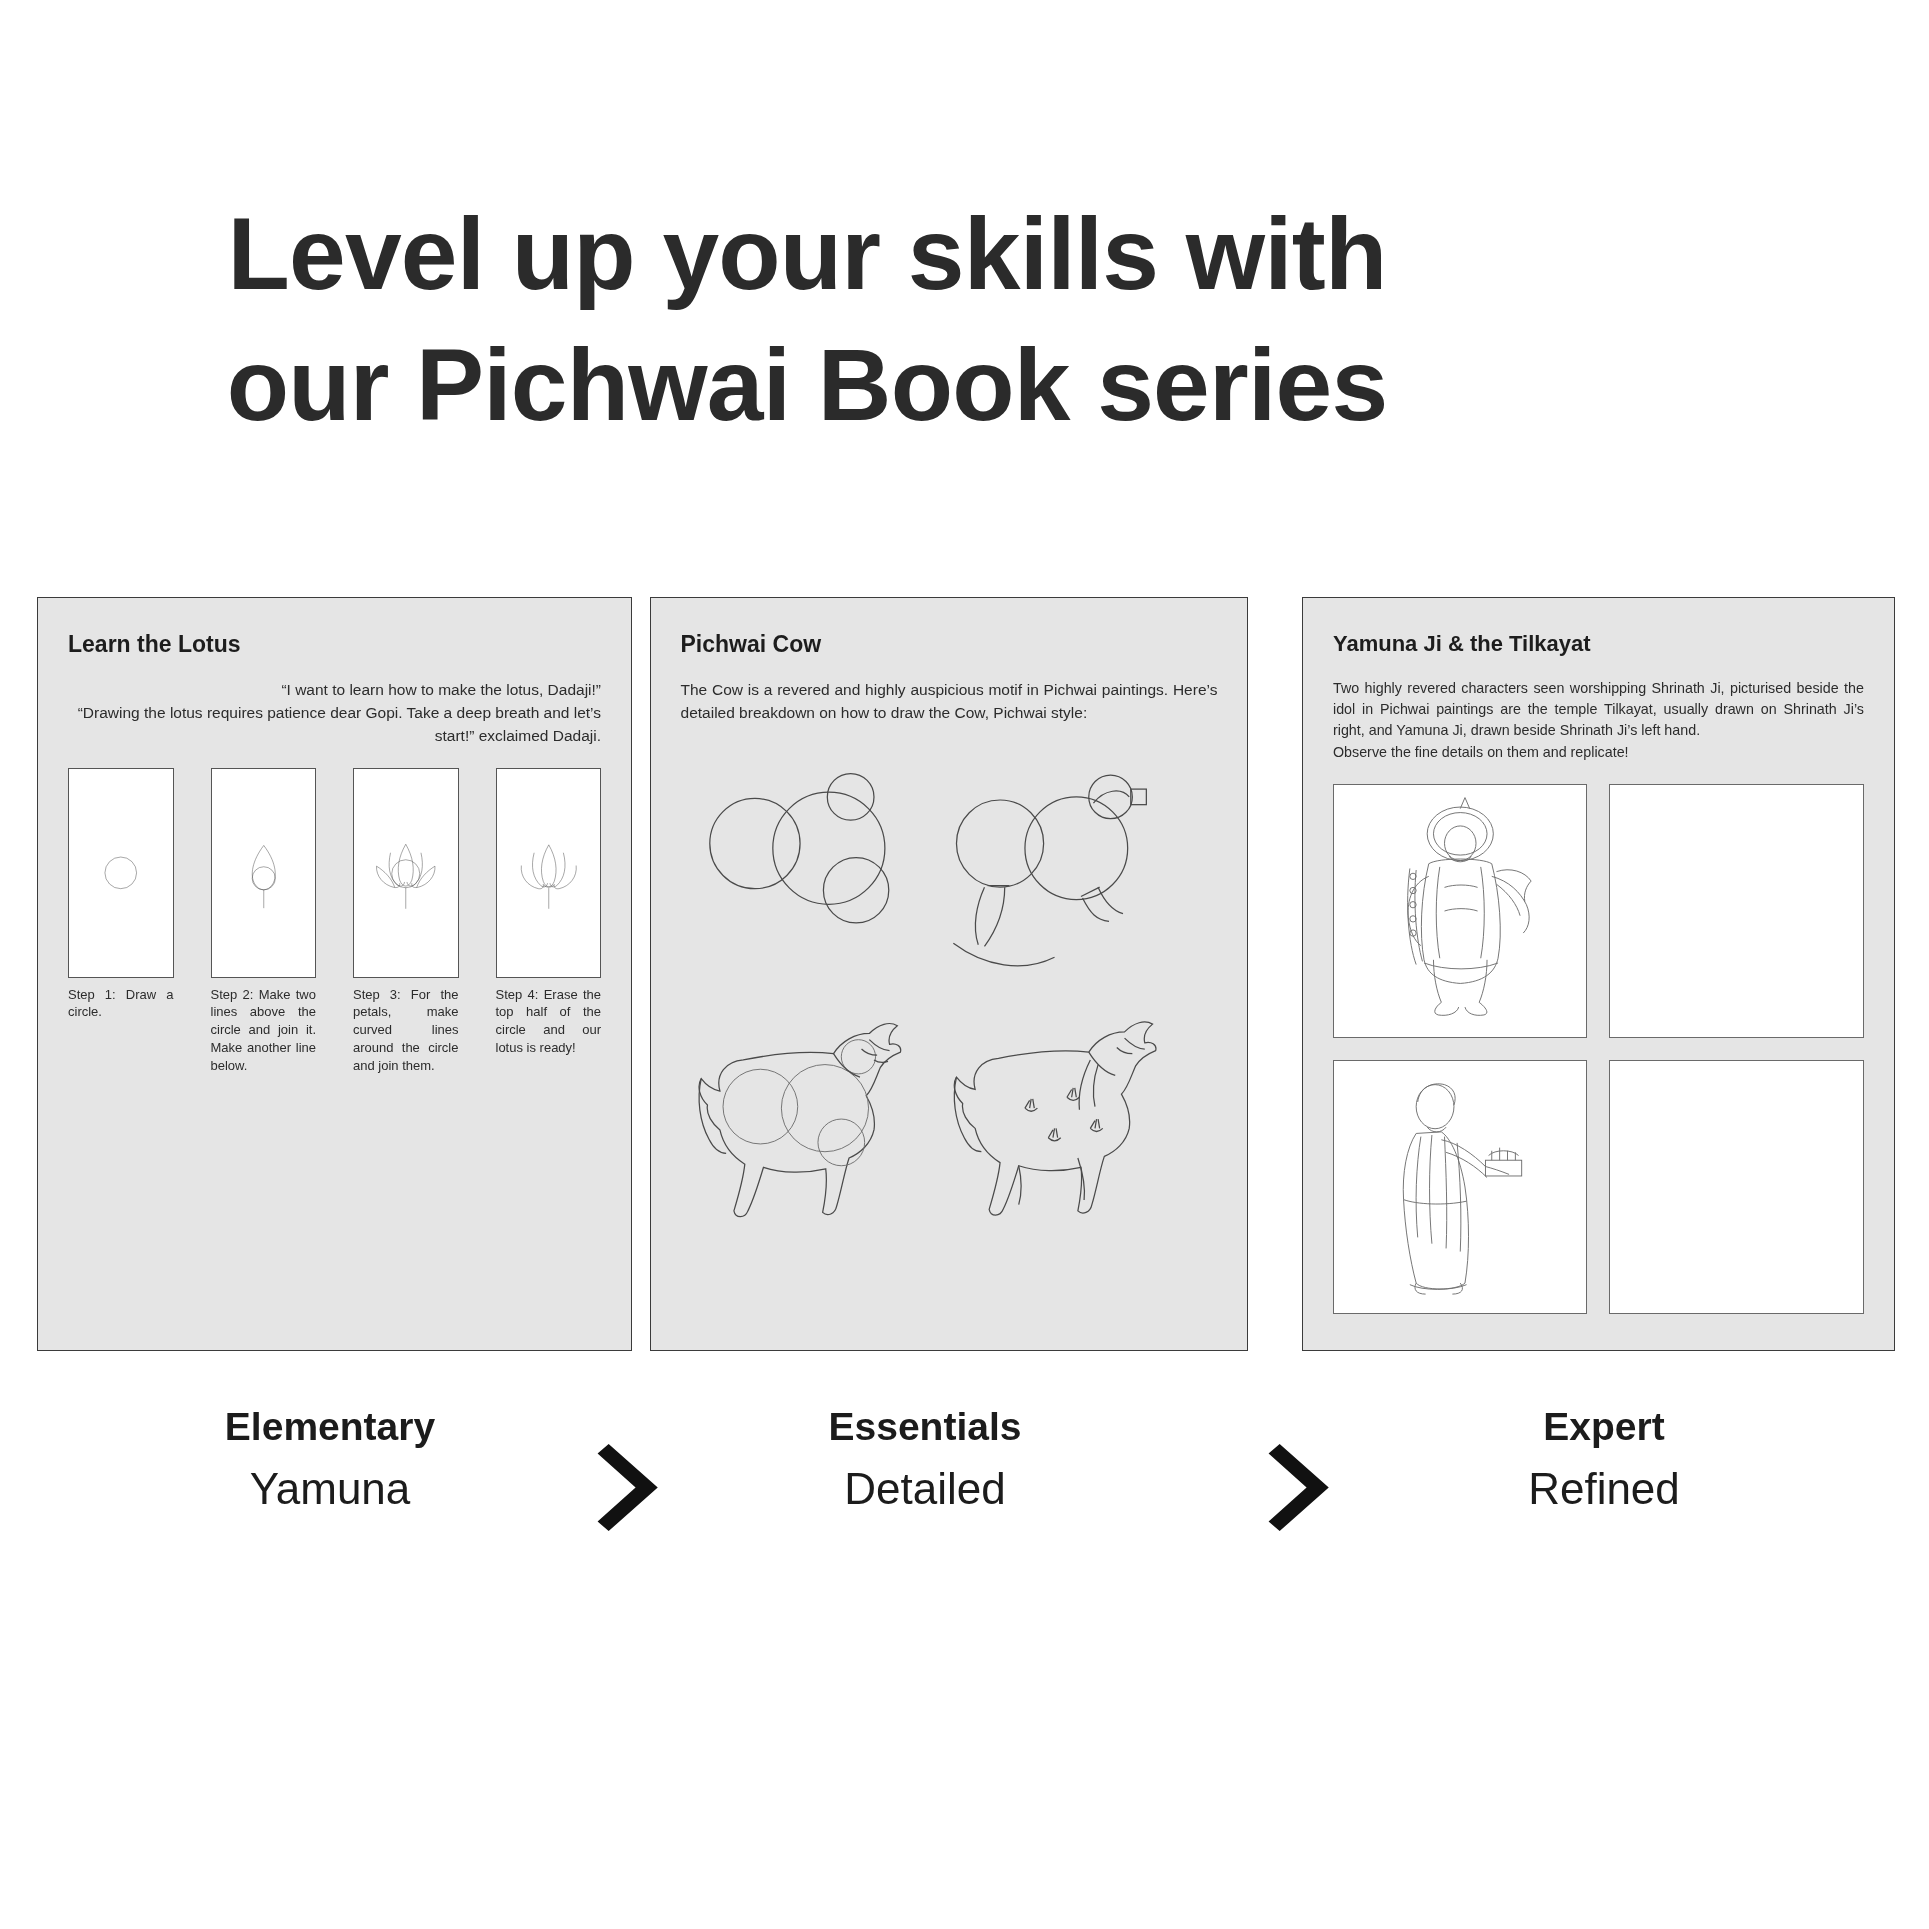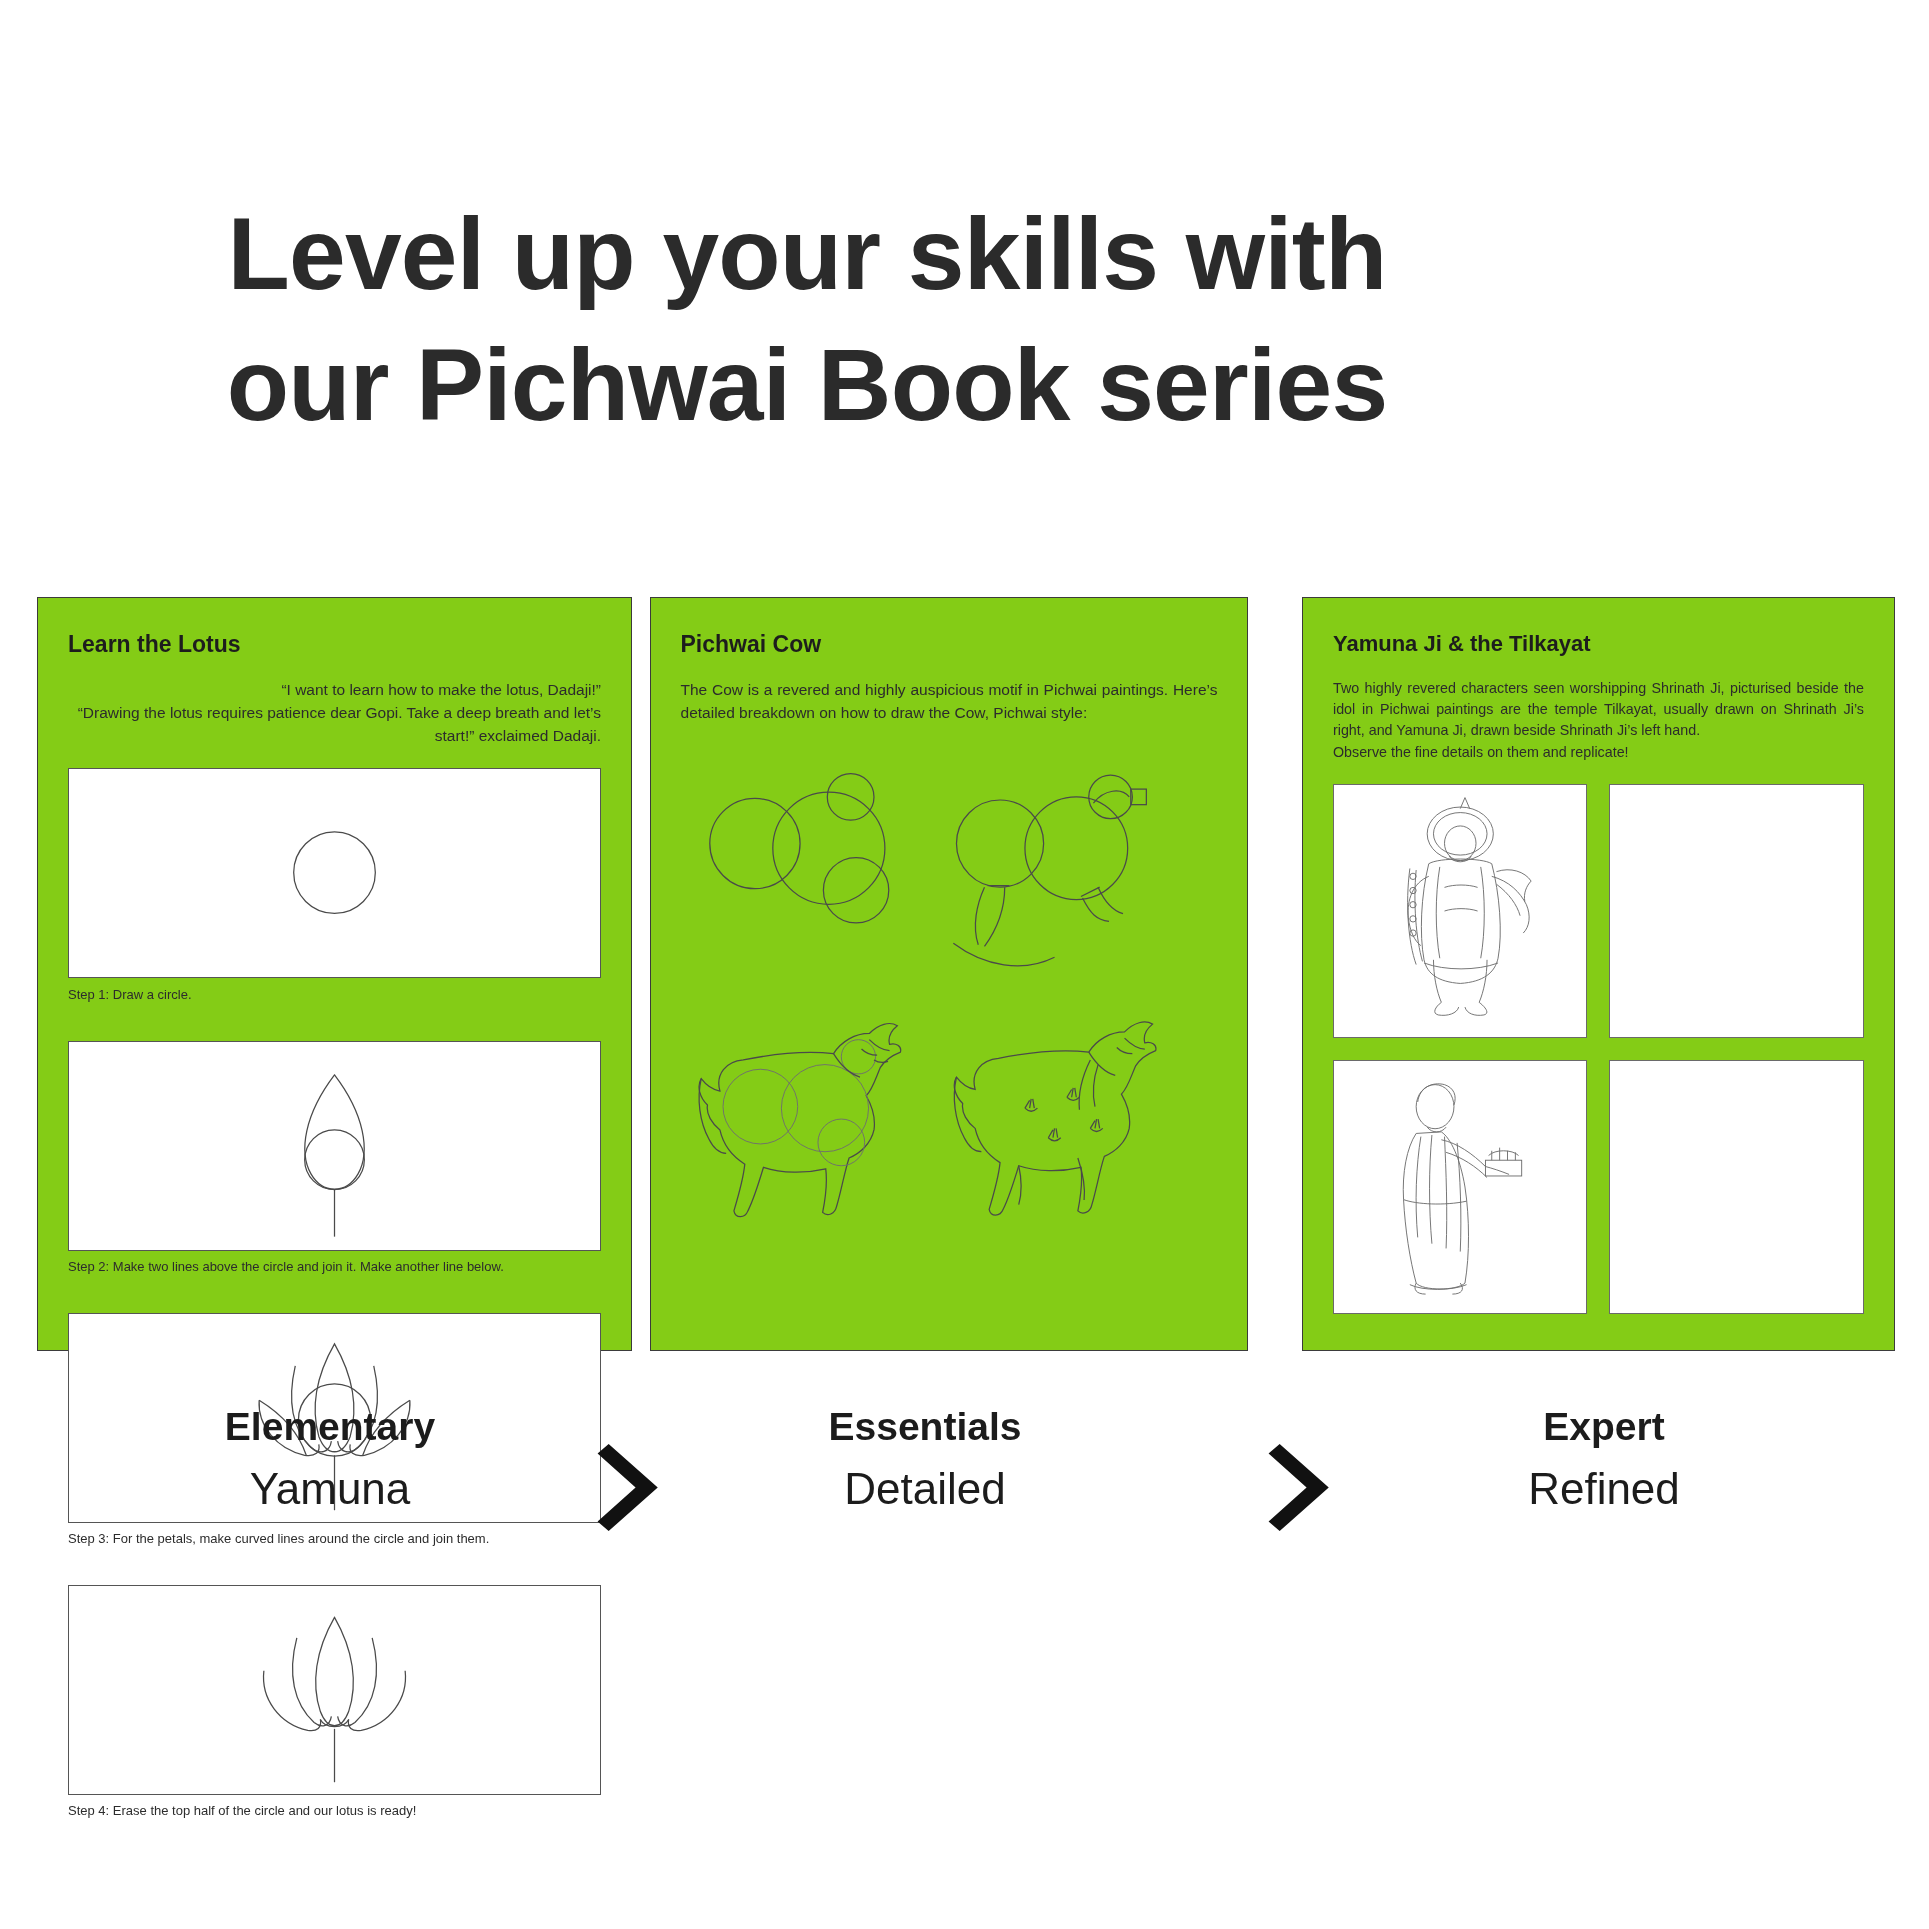--- a/index.html
+++ b/index.html
@@ -32,21 +32,21 @@
   
   .panels {
     position: absolute;
     top: 597px; left: 37px;
     width: 1858px; height: 754px;
     display: flex;
     gap: 17.5px;
   }
   .panel {
     border: 1.6px solid #3b3b3b;
-    background: #84cc16;
+    background: #e5e5e5;
     position: relative;
   }
   .panel-1 { width: 607px; }
   .panel-2 { width: 611px; }
   .panel-3 { width: 605px; margin-left: 36px; }
 
   .panel-inner { padding: 33px 30px 24px 30px; }
 
   .panel-title {
     font-size: 23px;
@@ -61,21 +61,21 @@
     line-height: 1.48;
     color: #2c2c2c;
     text-align: justify;
   }
   .panel-text.tight { font-size: 14.3px; line-height: 1.5; }
 
   
   .lotus-grid {
     margin-top: 20.6px;
     display: grid;
-    grid-template-columns: 1fr;
+    grid-template-columns: 1fr 1fr 1fr 1fr;
     column-gap: 37px;
     row-gap: 11px;
   }
   .lotus-cell { display: block; }
   .lotus-box {
     border: 1.3px solid #555;
     height: 210px;
     width: 100%;
     position: relative;
     background: #fff;

